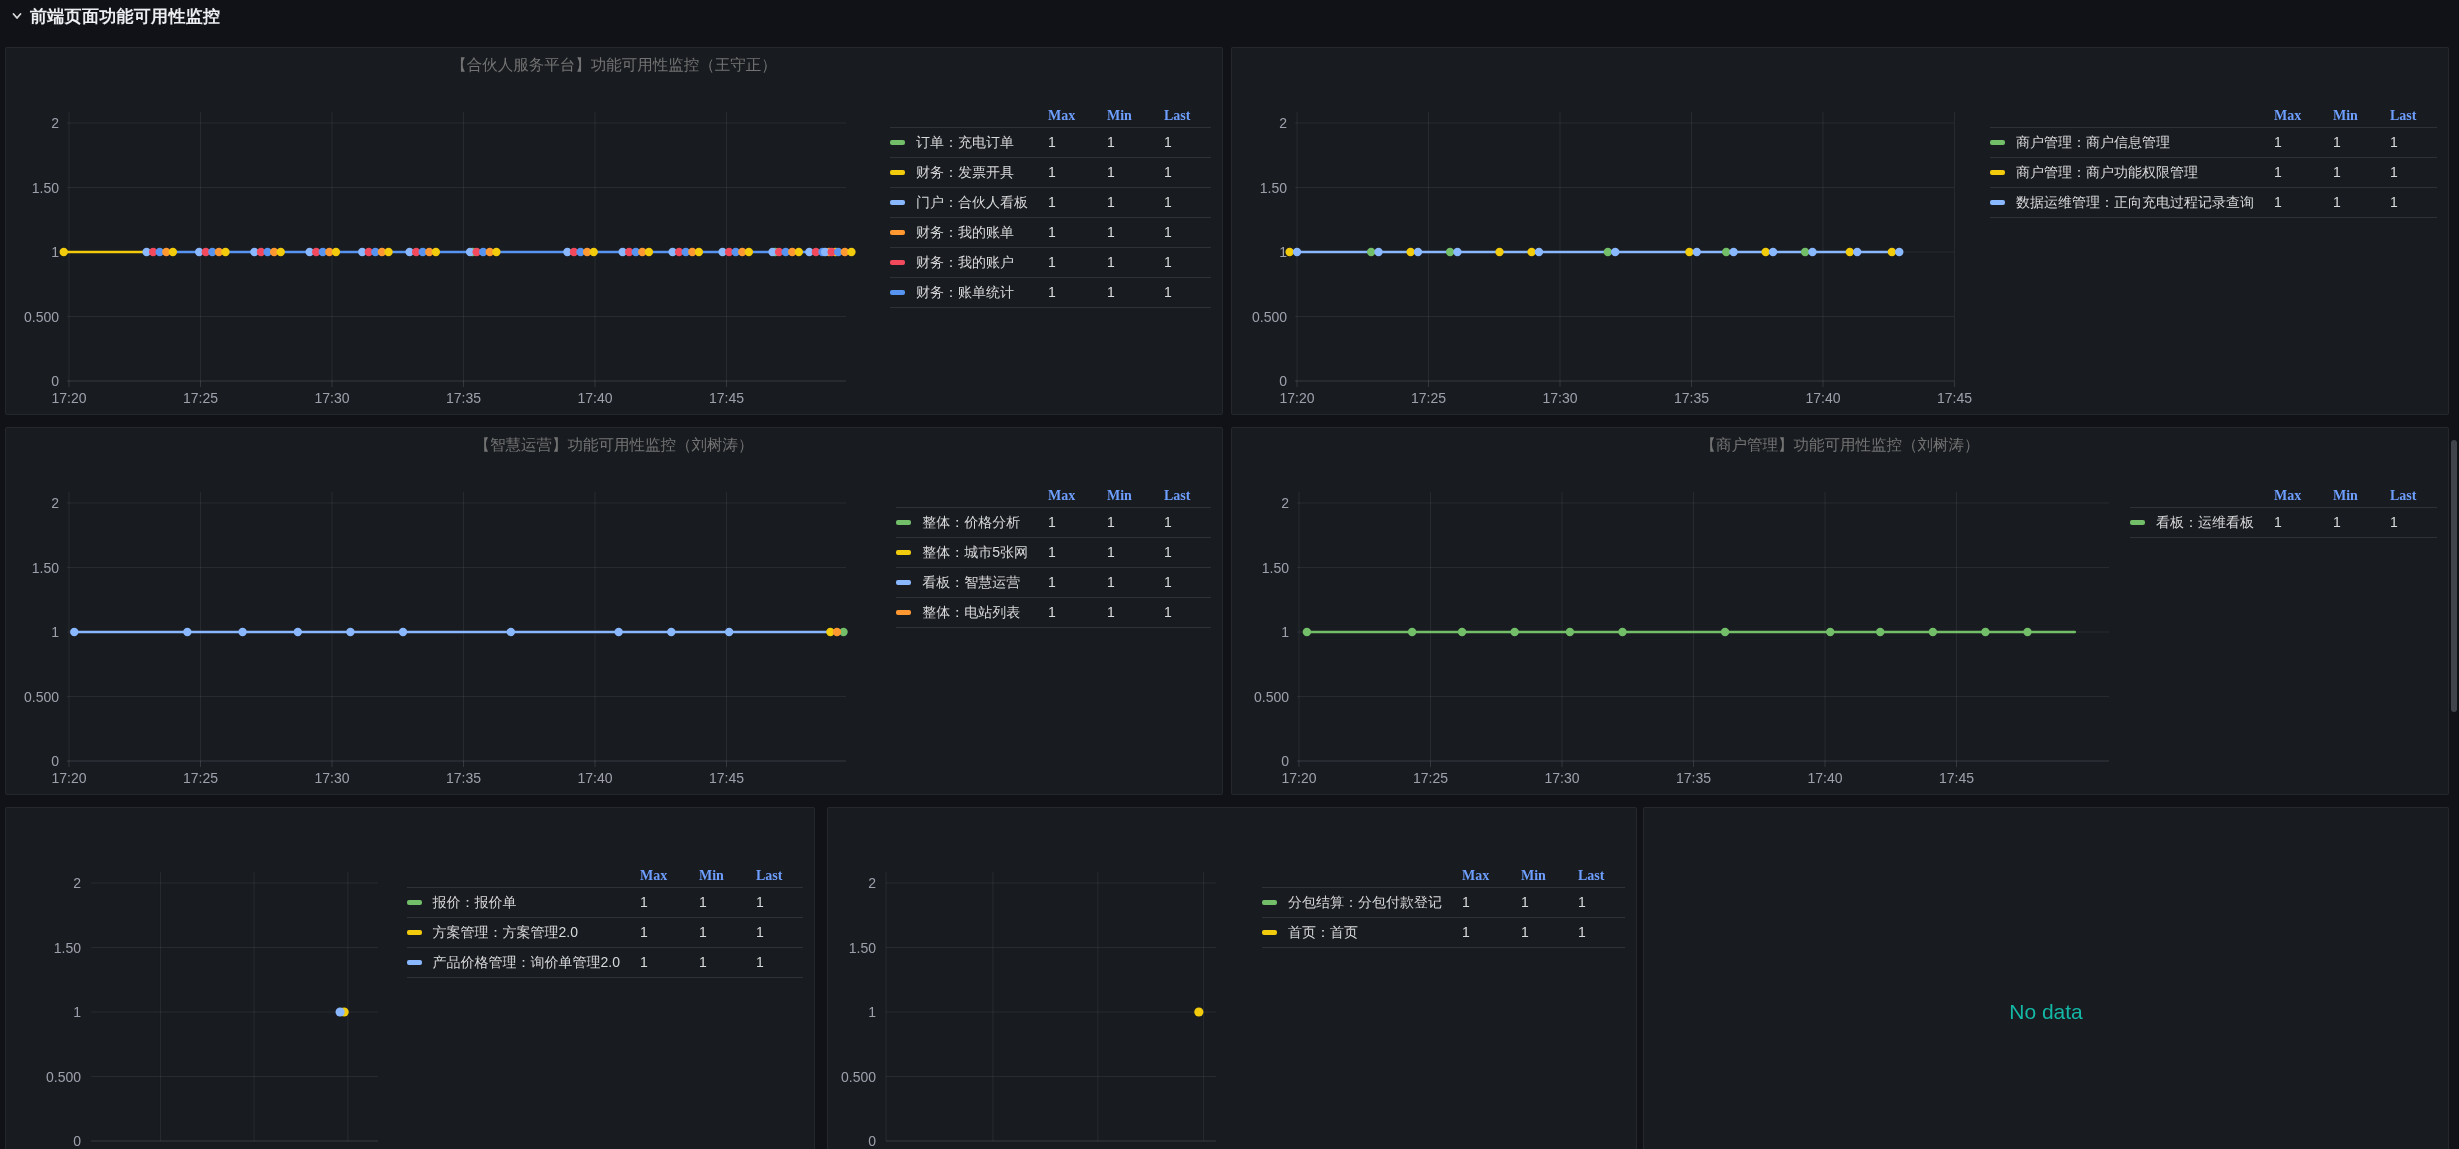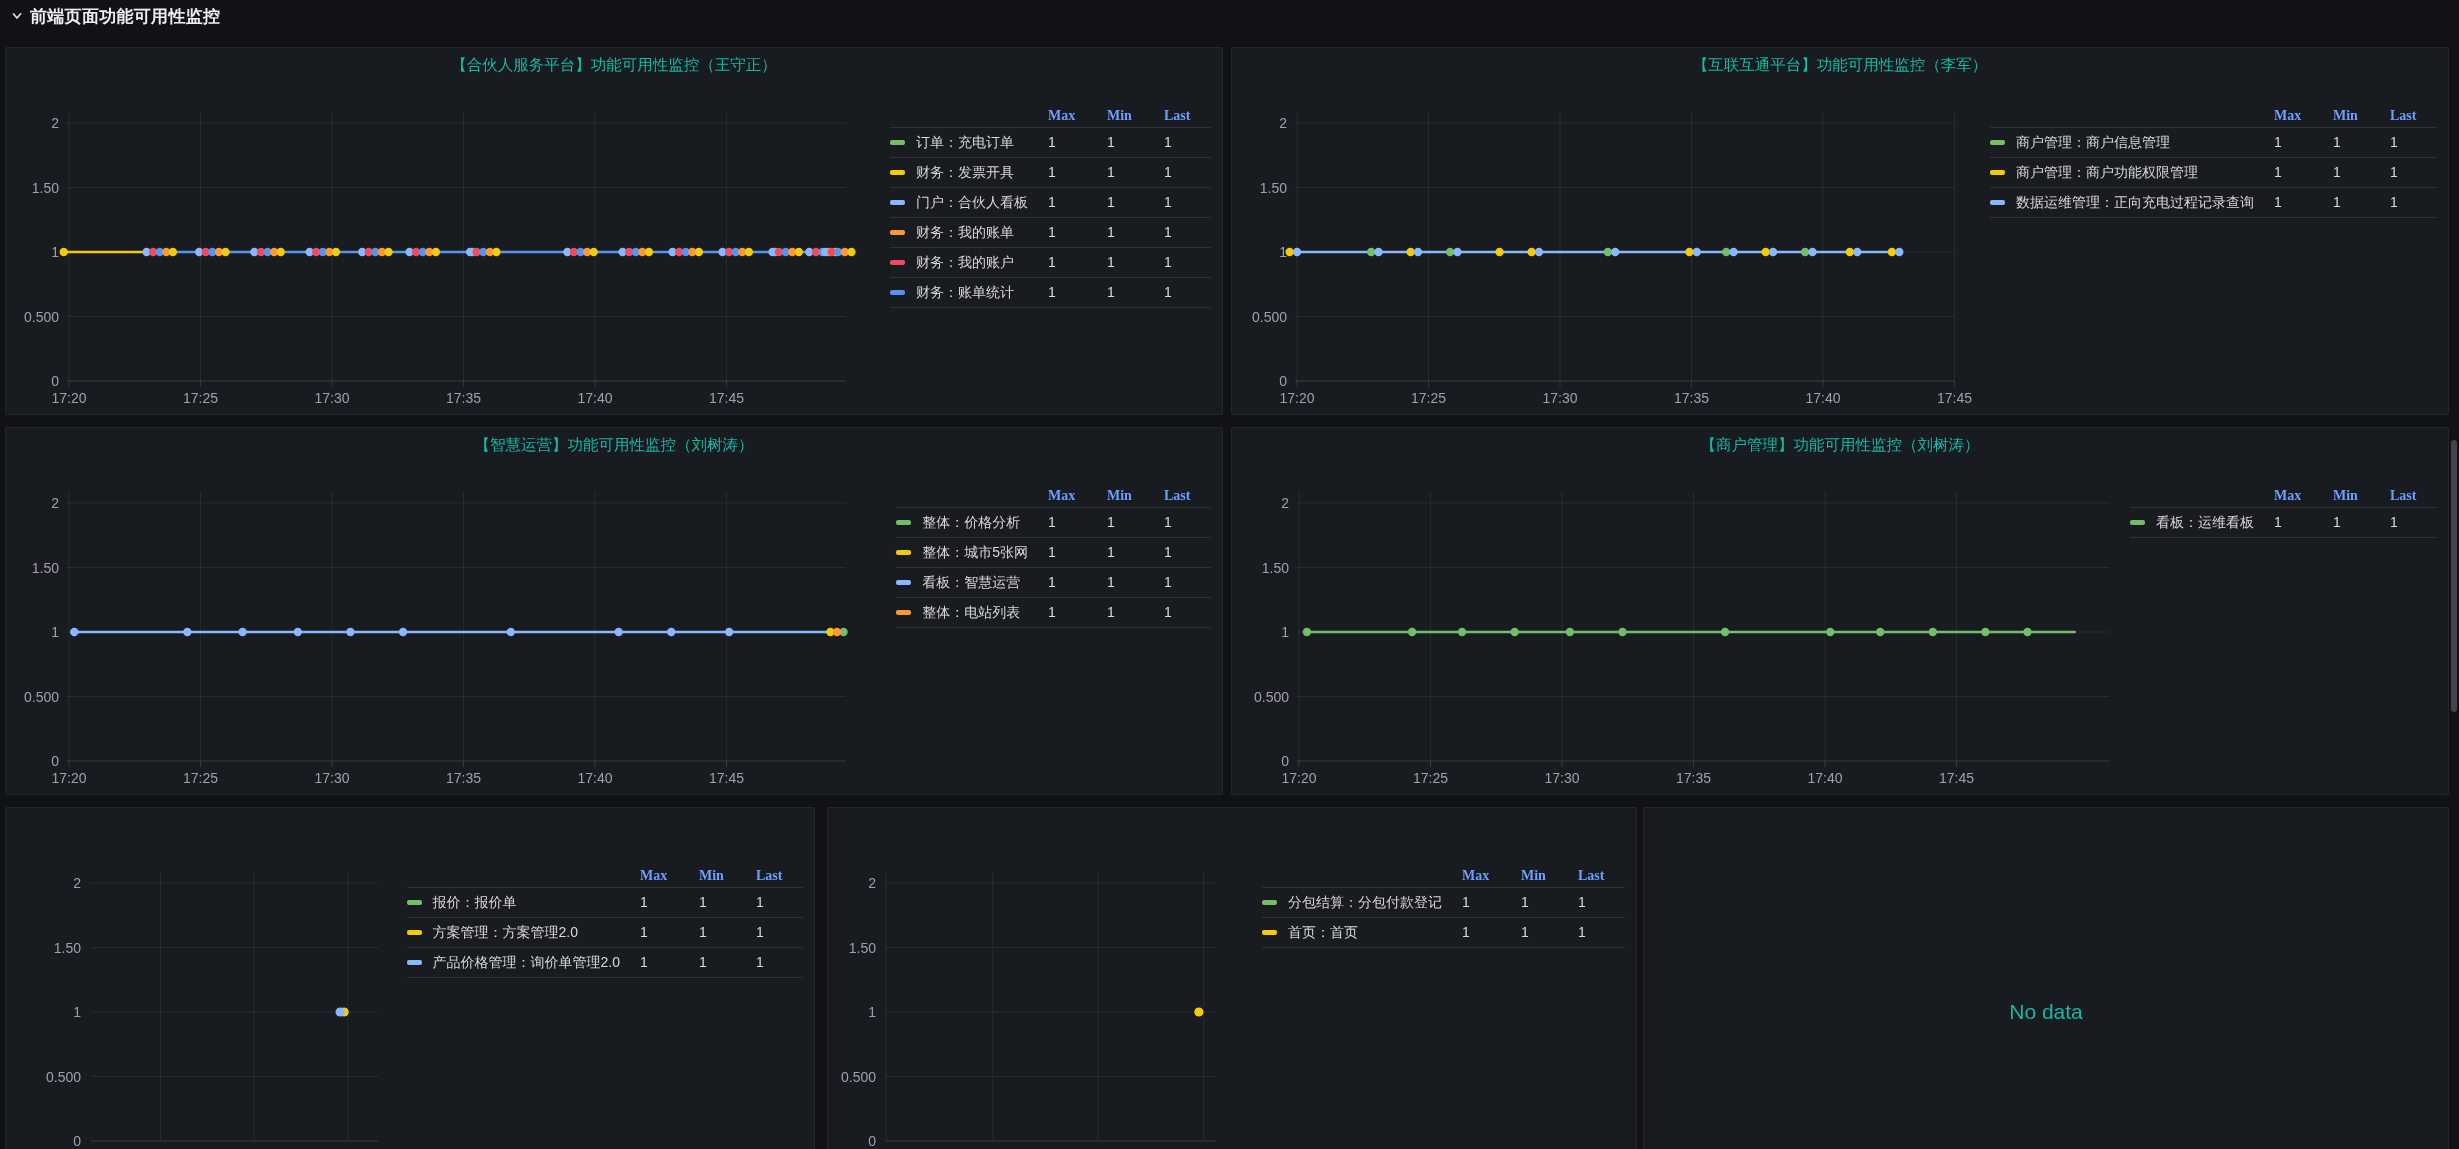--- a/index.html
+++ b/index.html
@@ -2,21 +2,21 @@
 <html><head>
 <meta charset="utf-8">
 <style>
   html,body{margin:0;padding:0;background:#111217;overflow:hidden;}
   .page{position:relative;width:2459px;height:1149px;background:#111217;
         font-family:"Liberation Sans","DejaVu Sans",sans-serif;color:#d8d9da;}
   .section-header{position:absolute;left:0;top:0;width:100%;height:32px;display:flex;align-items:center;cursor:pointer;}
   .section-header .chev{margin-left:10px;margin-right:6px;display:flex;align-items:center;}
   .section-header .sec-label{font-size:17px;font-weight:700;color:#eceef2;letter-spacing:.3px;}
   .panel{position:absolute;background:#181b1f;border:1px solid rgba(204,204,220,.07);border-radius:2px;box-sizing:border-box;overflow:hidden;}
-  .panel-title{position:absolute;left:0;right:0;top:7px;text-align:center;font-size:15.5px;font-weight:500;color:#14b8a6;white-space:nowrap;cursor:pointer;}
+  .panel-title{position:absolute;left:0;right:0;top:7px;text-align:center;font-size:15.5px;font-weight:500;color:#737373;white-space:nowrap;cursor:pointer;}
   .chart-svg{position:absolute;left:0;top:0;}
   .legend{position:absolute;right:11px;top:57px;display:grid;grid-template-columns:max-content 59px 57px 47px;font-size:14px;}
   .lg-cell{line-height:29px;border-top:1px solid rgba(204,204,220,.13);white-space:nowrap;}
   .lg-head{line-height:22px;border-top:none;color:#6e9fff;font-weight:600;font-family:Liberation Serif, serif;}
   .lg-last{border-bottom:1px solid rgba(204,204,220,.13);}
   .lg-label{padding-right:20px;cursor:pointer;}
   .swatch{display:inline-block;width:15px;height:4.5px;border-radius:2px;margin-right:11px;vertical-align:2.5px;}
   .no-data{position:absolute;left:50%;top:204px;transform:translate(-50%,-50%);font-size:21px;color:#14b8a6;}
   .scrollbar-thumb{position:absolute;width:6px;border-radius:3px;background:#41444b;}
 </style>
@@ -165,21 +165,20 @@
           <div class="lg-cell ">1</div>
           <div class="lg-cell ">1</div>
           <div class="lg-cell ">1</div>
           <div class="lg-cell lg-label lg-last"><span class="swatch" style="background: rgb(87, 148, 242);"></span>财务：账单统计</div>
           <div class="lg-cell  lg-last">1</div>
           <div class="lg-cell  lg-last">1</div>
           <div class="lg-cell  lg-last">1</div>
         </div>
   </div>
       <div class="panel" style="left: 1231px; top: 47px; width: 1218px; height: 368px;">
-    <div class="panel-title">【互联互通平台】功能可用性监控（李军）</div>
     <svg class="chart-svg" width="1216" height="366">
           <line x1="63" y1="333" x2="722" y2="333" stroke="#CCCCDC" stroke-opacity="0.18" stroke-width="1"></line>
           <line x1="63" y1="268.5" x2="722" y2="268.5" stroke="#CCCCDC" stroke-opacity="0.09" stroke-width="1"></line>
           <line x1="63" y1="204" x2="722" y2="204" stroke="#CCCCDC" stroke-opacity="0.09" stroke-width="1"></line>
           <line x1="63" y1="139.5" x2="722" y2="139.5" stroke="#CCCCDC" stroke-opacity="0.09" stroke-width="1"></line>
           <line x1="63" y1="75" x2="722" y2="75" stroke="#CCCCDC" stroke-opacity="0.09" stroke-width="1"></line>
           <line x1="65" y1="64" x2="65" y2="333" stroke="#CCCCDC" stroke-opacity="0.09" stroke-width="1"></line>
           <line x1="65" y1="333" x2="65" y2="339" stroke="#CCCCDC" stroke-opacity="0.16" stroke-width="1"></line>
           <text x="65" y="355" fill="rgba(204,204,220,0.75)" font-size="14" text-anchor="middle">17:20</text>
           <line x1="196.5" y1="64" x2="196.5" y2="333" stroke="#CCCCDC" stroke-opacity="0.09" stroke-width="1"></line>

